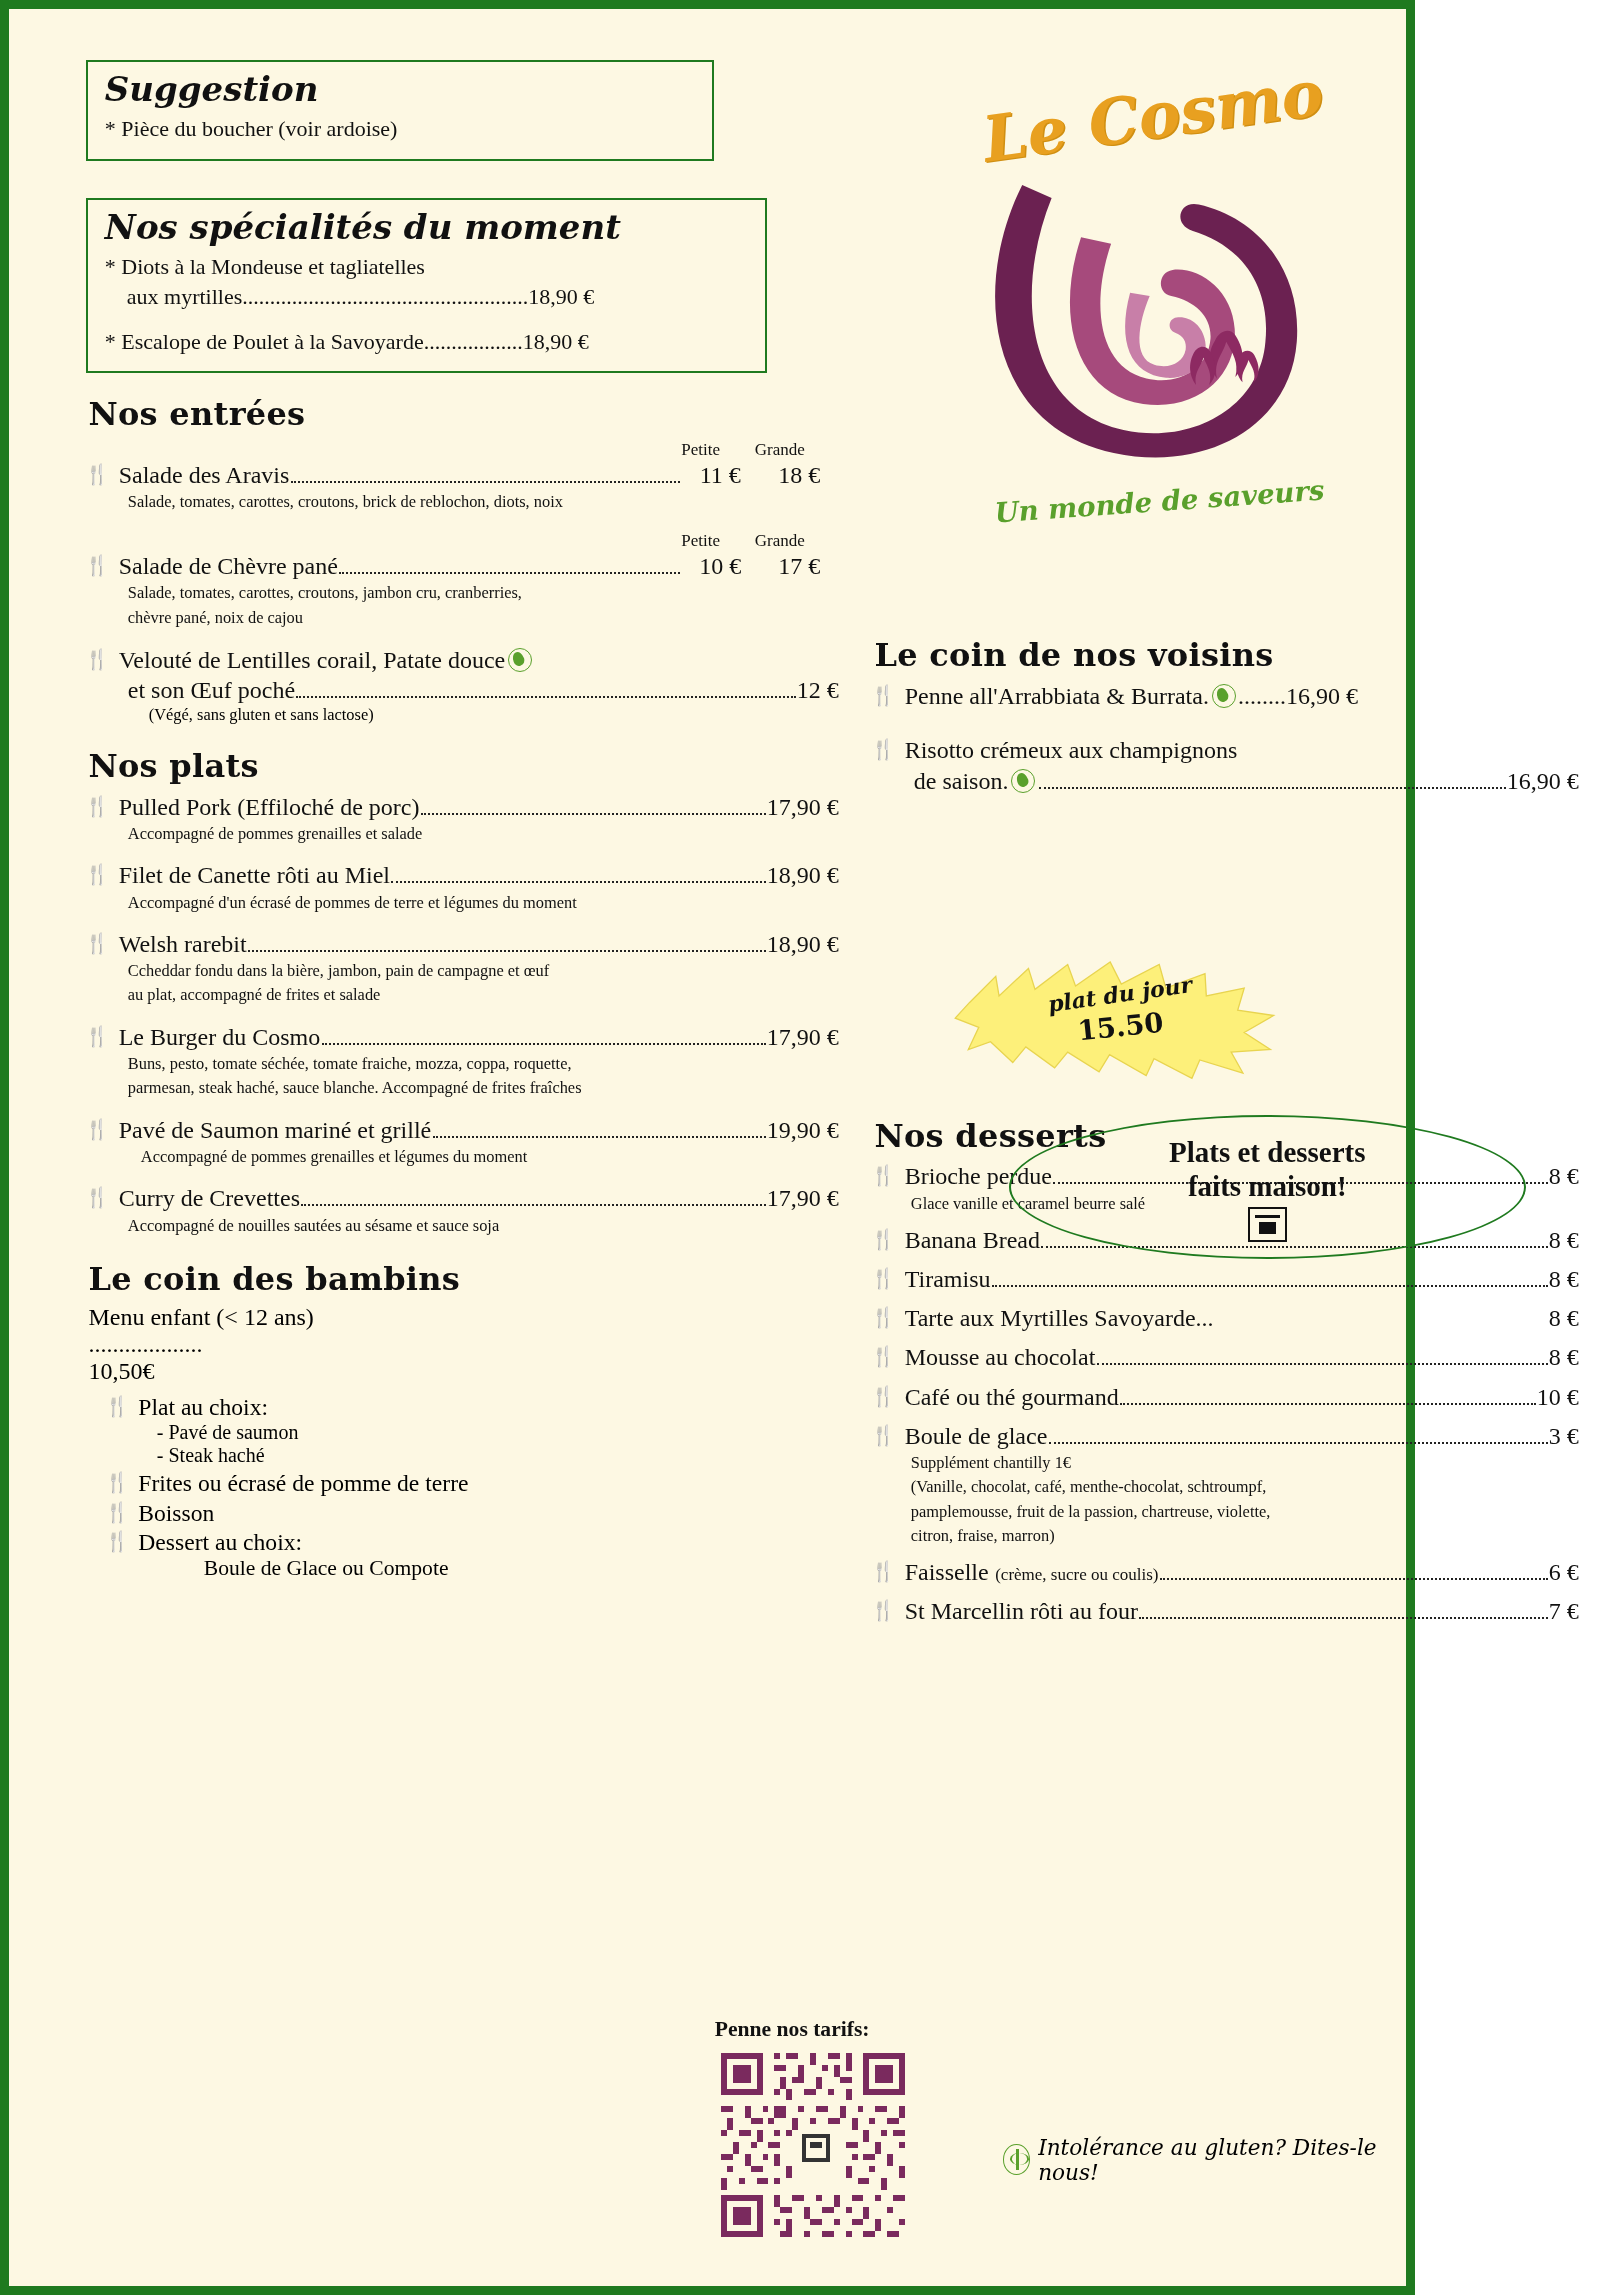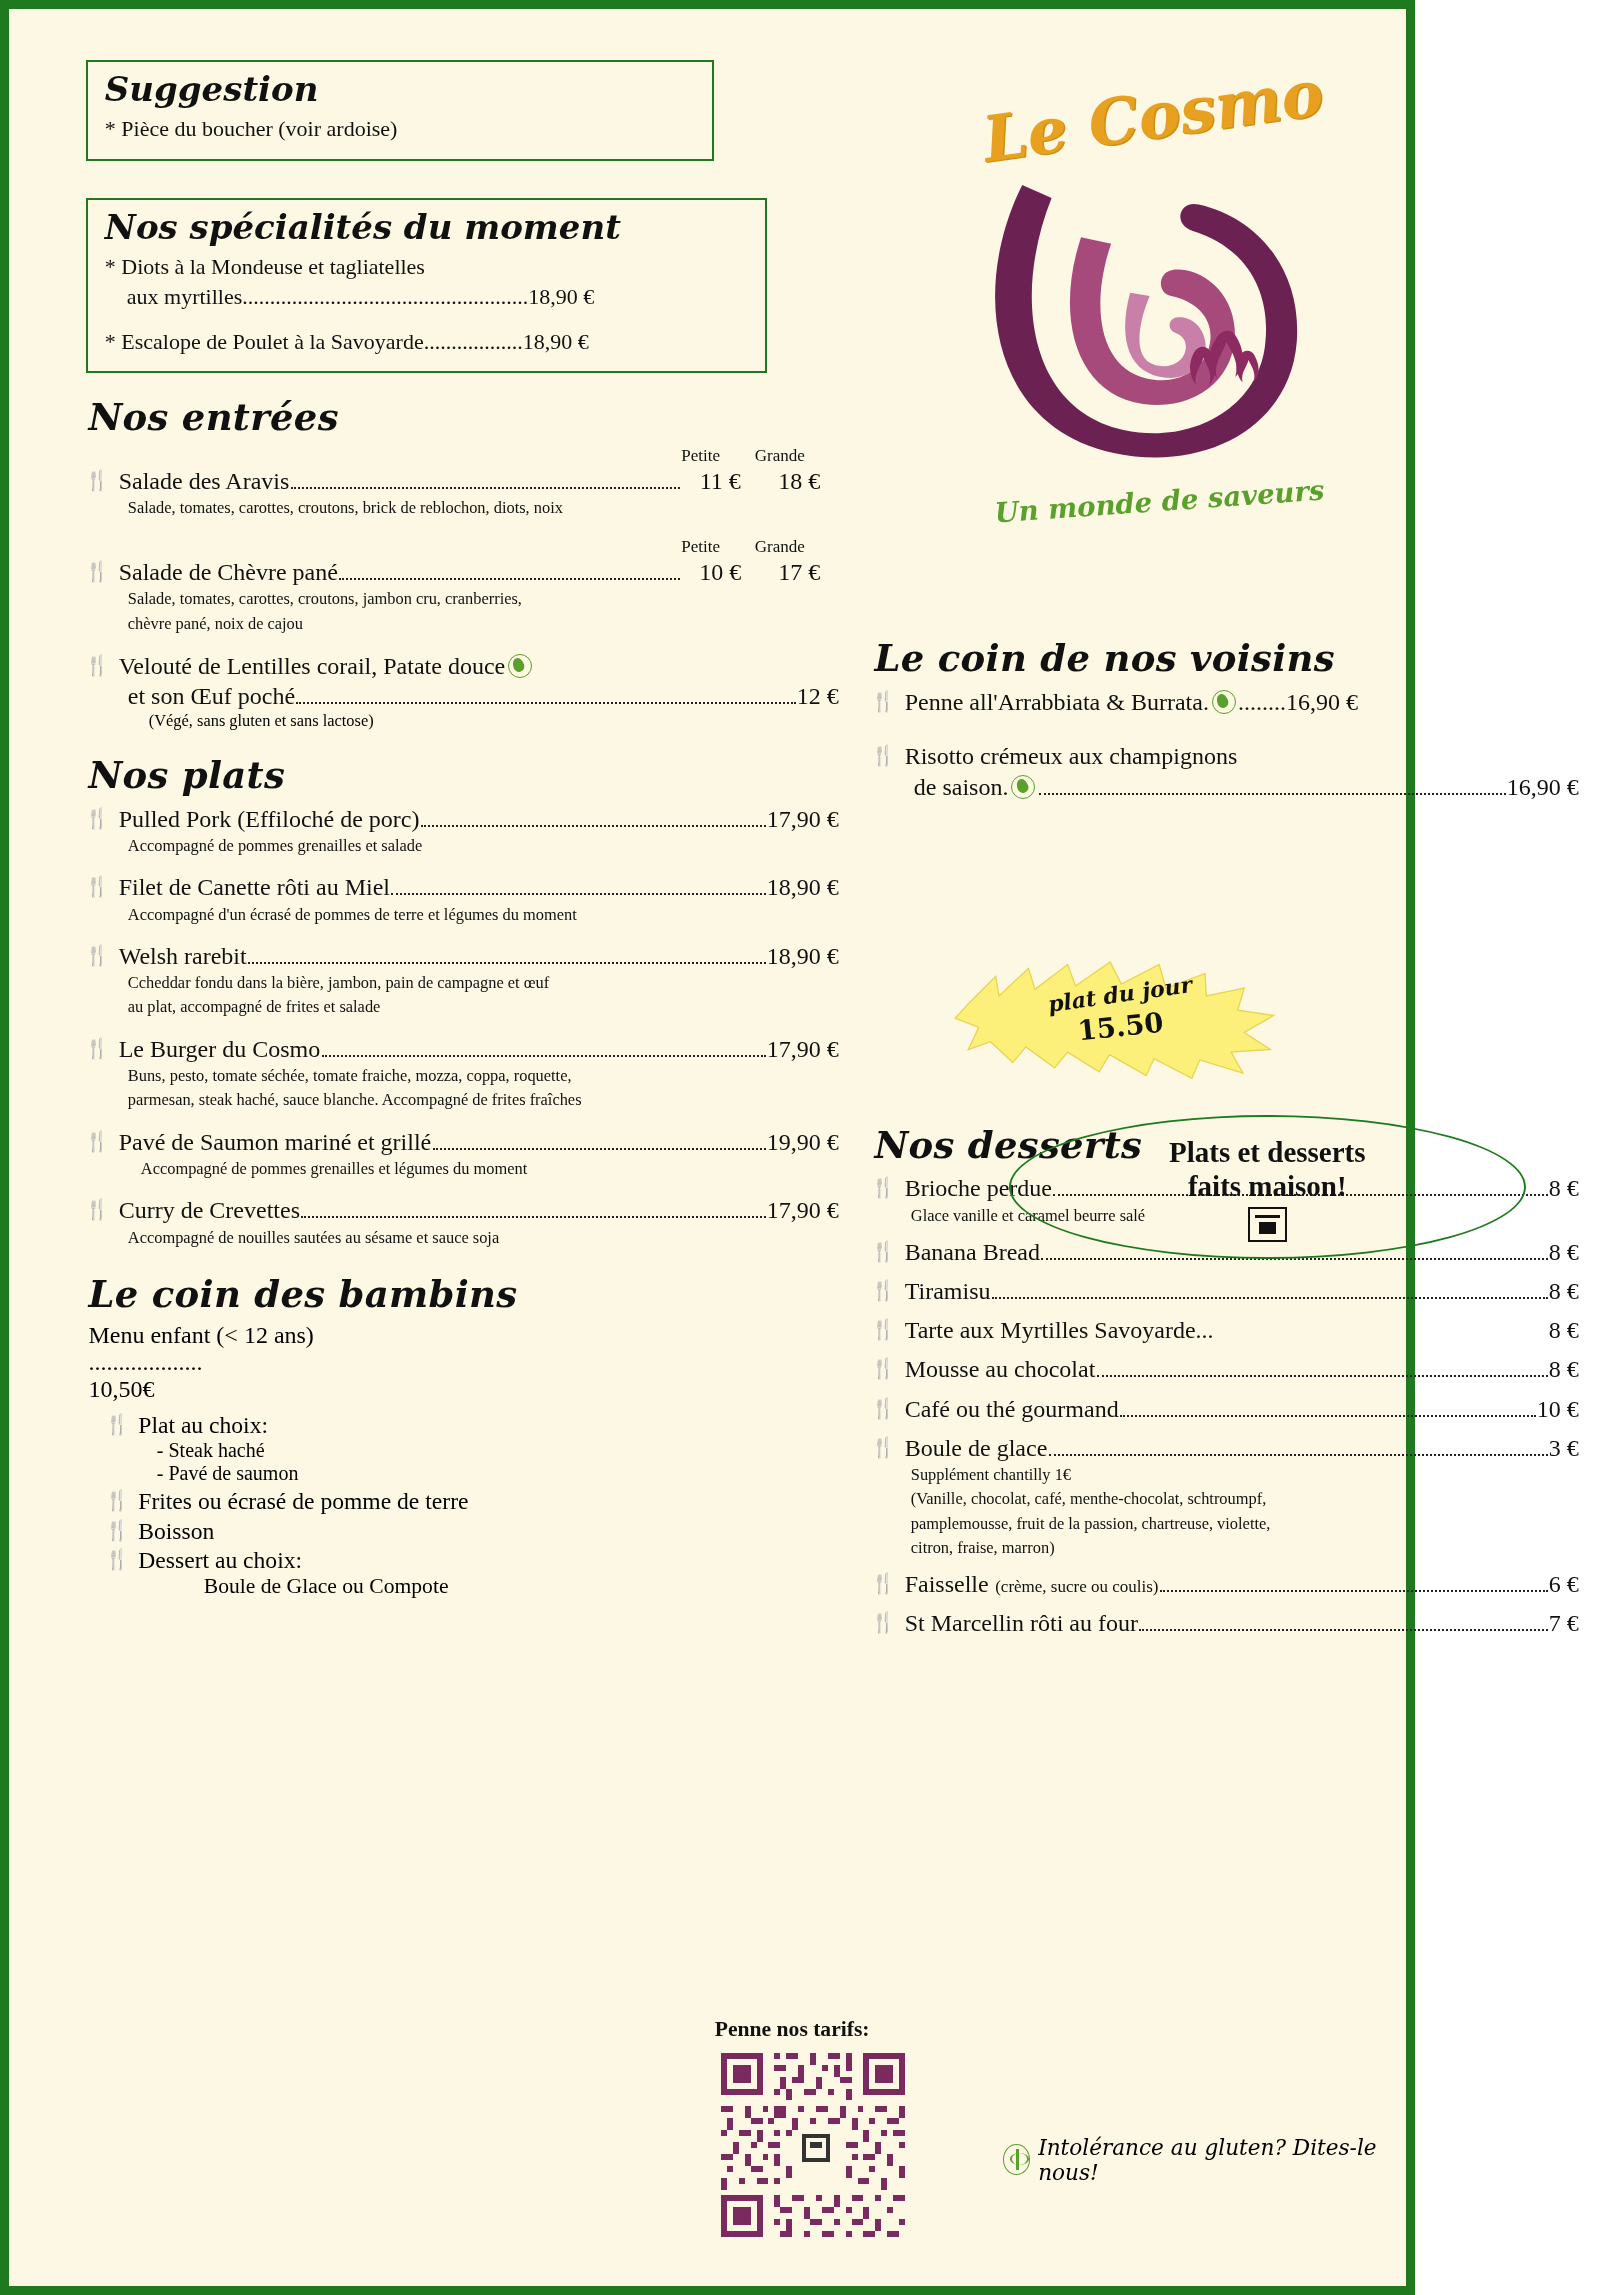--- a/index.html
+++ b/index.html
@@ -49,23 +49,22 @@
   .box-line {
     font-size:22px;
     color:#111;
     line-height:1.35;
   }
   .indent { display:inline-block; width:22px; }
 
   
   .sec-title {
     font-family:"DejaVu Serif", serif;
-    font-style:italic;
     font-weight:700;
-    font-size:37px;
+    font-size:32px;
     color:#111;
     margin:22px 0 6.5px 2.6px;
     letter-spacing:0.3px;
   }
 
   
   .item { position:relative; margin:0 0 2.6px 0; }
   .item-main {
     display:flex; align-items:baseline;
     font-size:24px; color:#111; line-height:1.25;
@@ -338,22 +337,22 @@
     <div class="kids-line">
       <span>Menu enfant (&lt; 12 ans)</span>
       <span>...................</span>
       <span>10,50€</span>
     </div>
 
     <div class="bullet-item">
       <span class="cutlery">🍴</span>
       <span>Plat au choix:</span>
     </div>
+    <div class="kids-sub">- Pavé de saumon</div>
     <div class="kids-sub">- Steak haché</div>
-    <div class="kids-sub">- Pavé de saumon</div>
 
     <div class="bullet-item">
       <span class="cutlery">🍴</span>
       <span>Frites ou écrasé de pomme de terre</span>
     </div>
     <div class="bullet-item">
       <span class="cutlery">🍴</span>
       <span>Boisson</span>
     </div>
     <div class="bullet-item">

